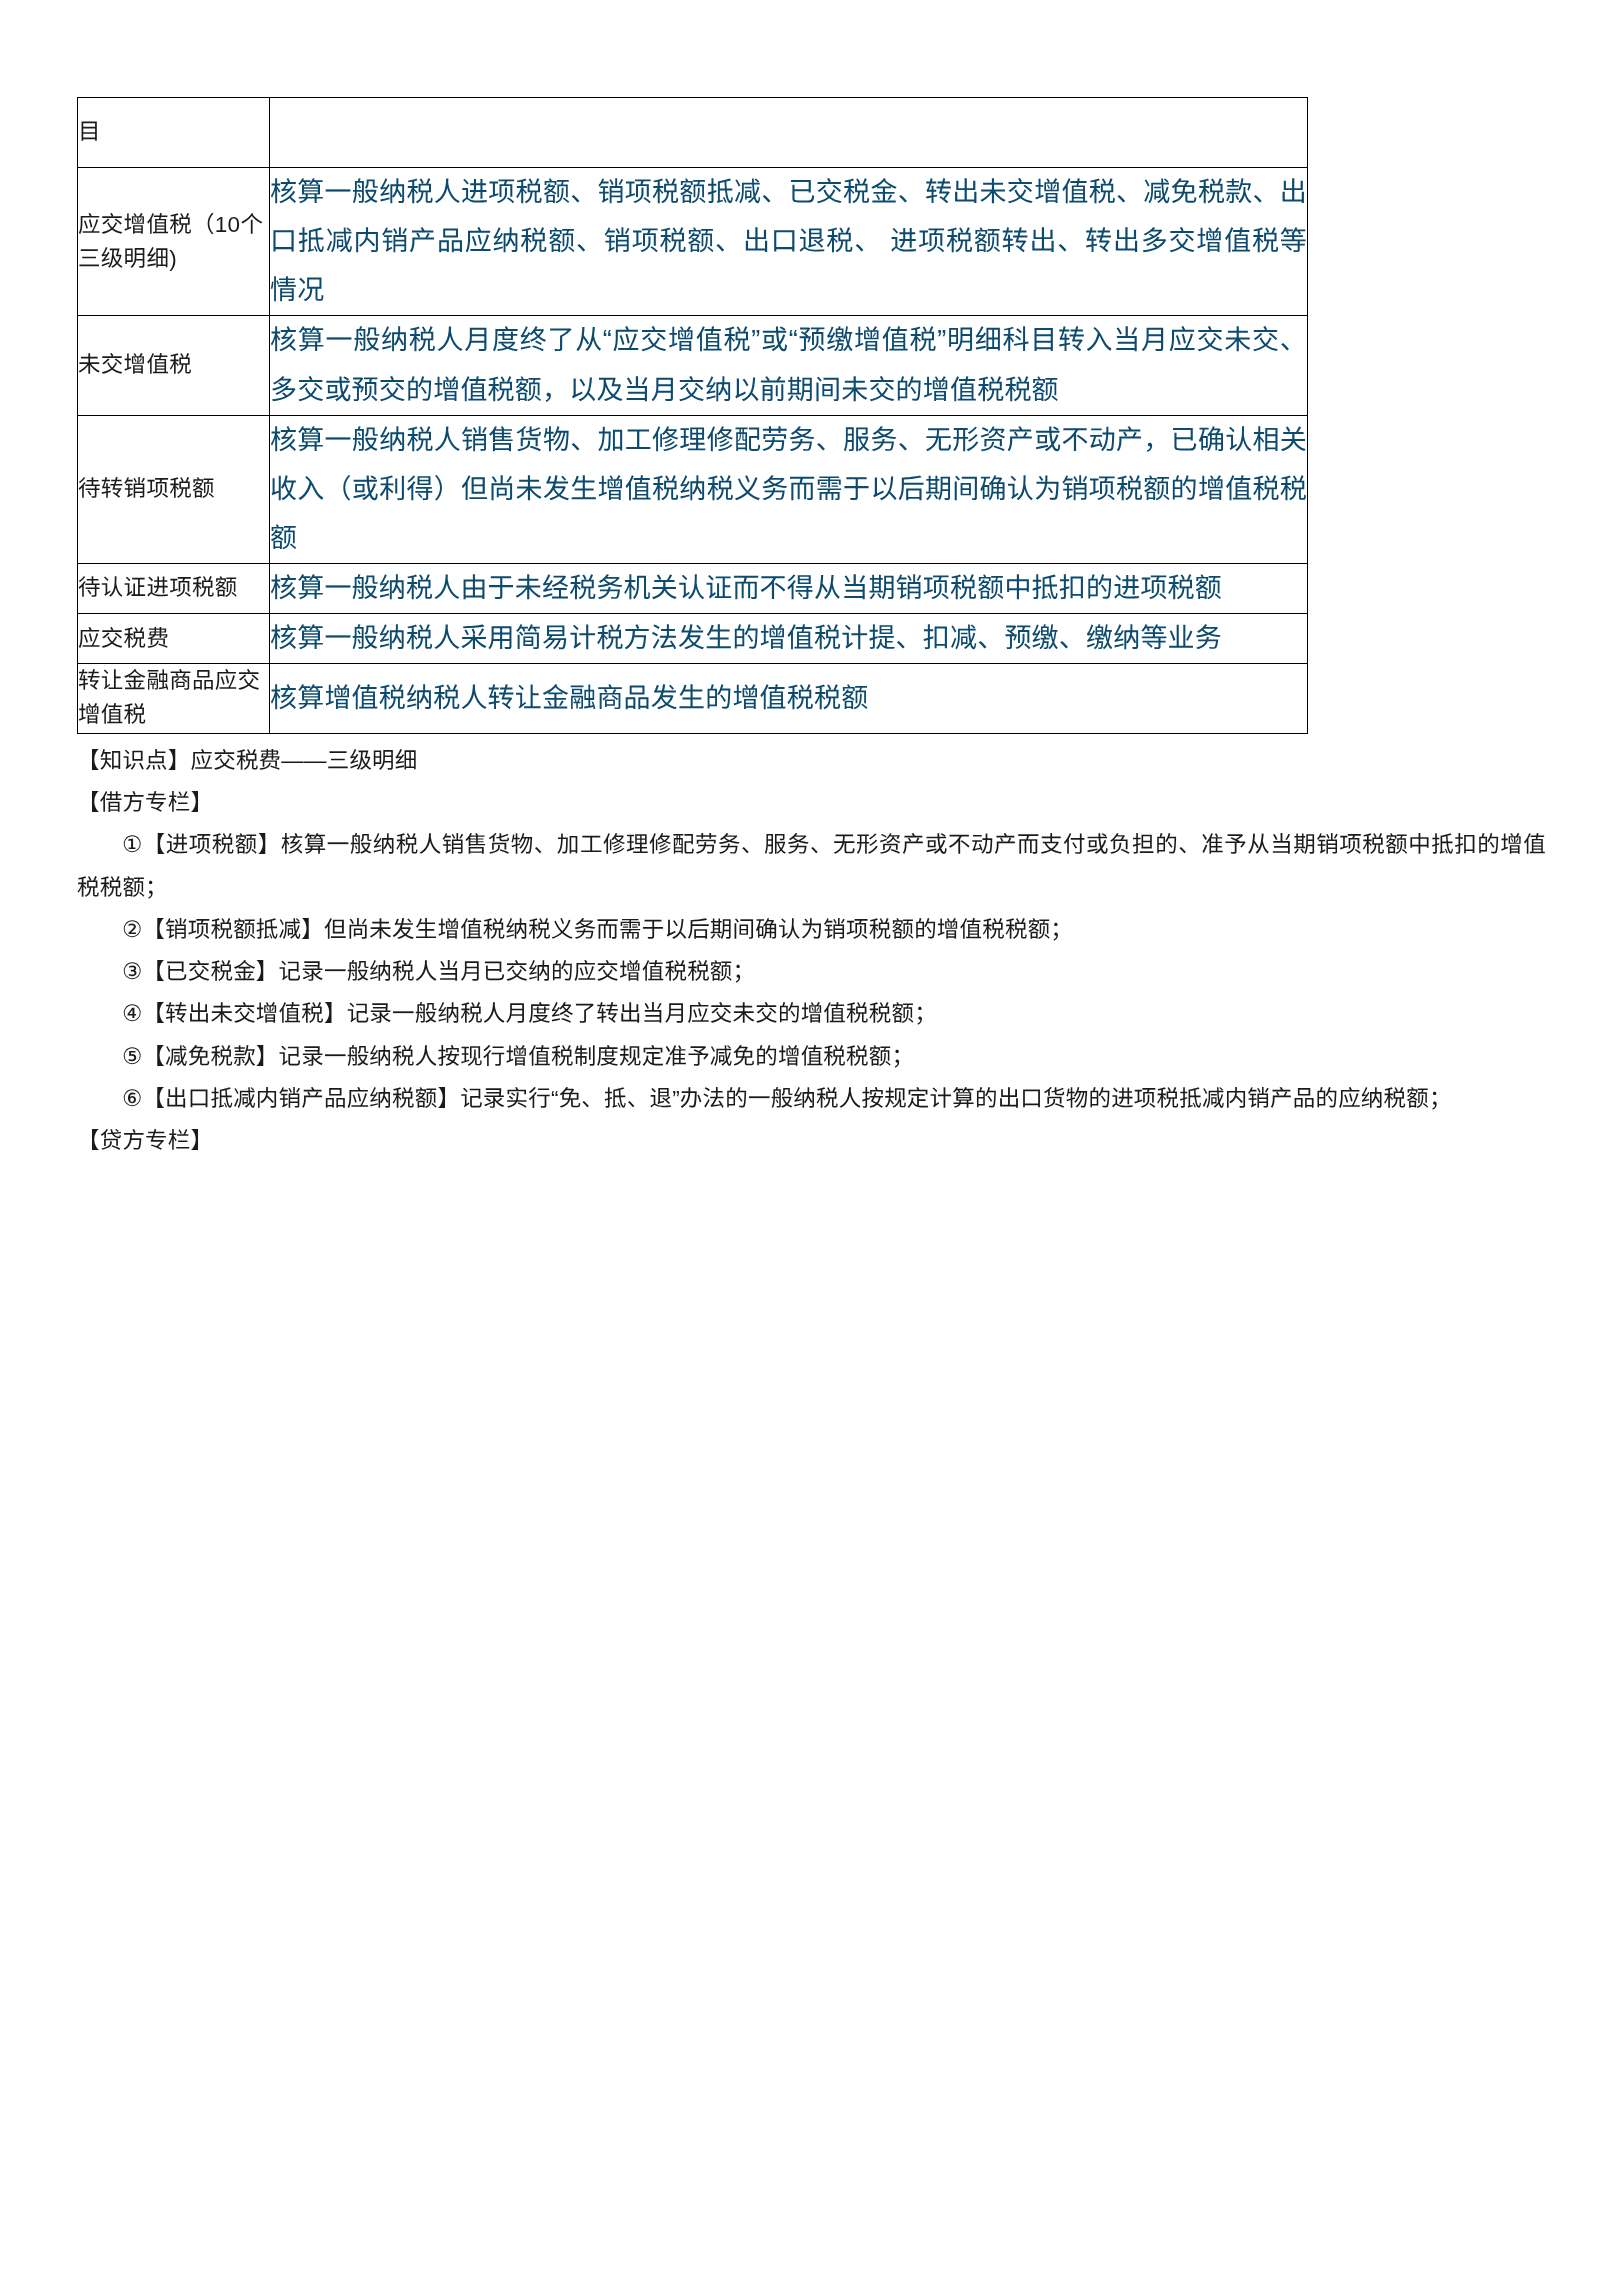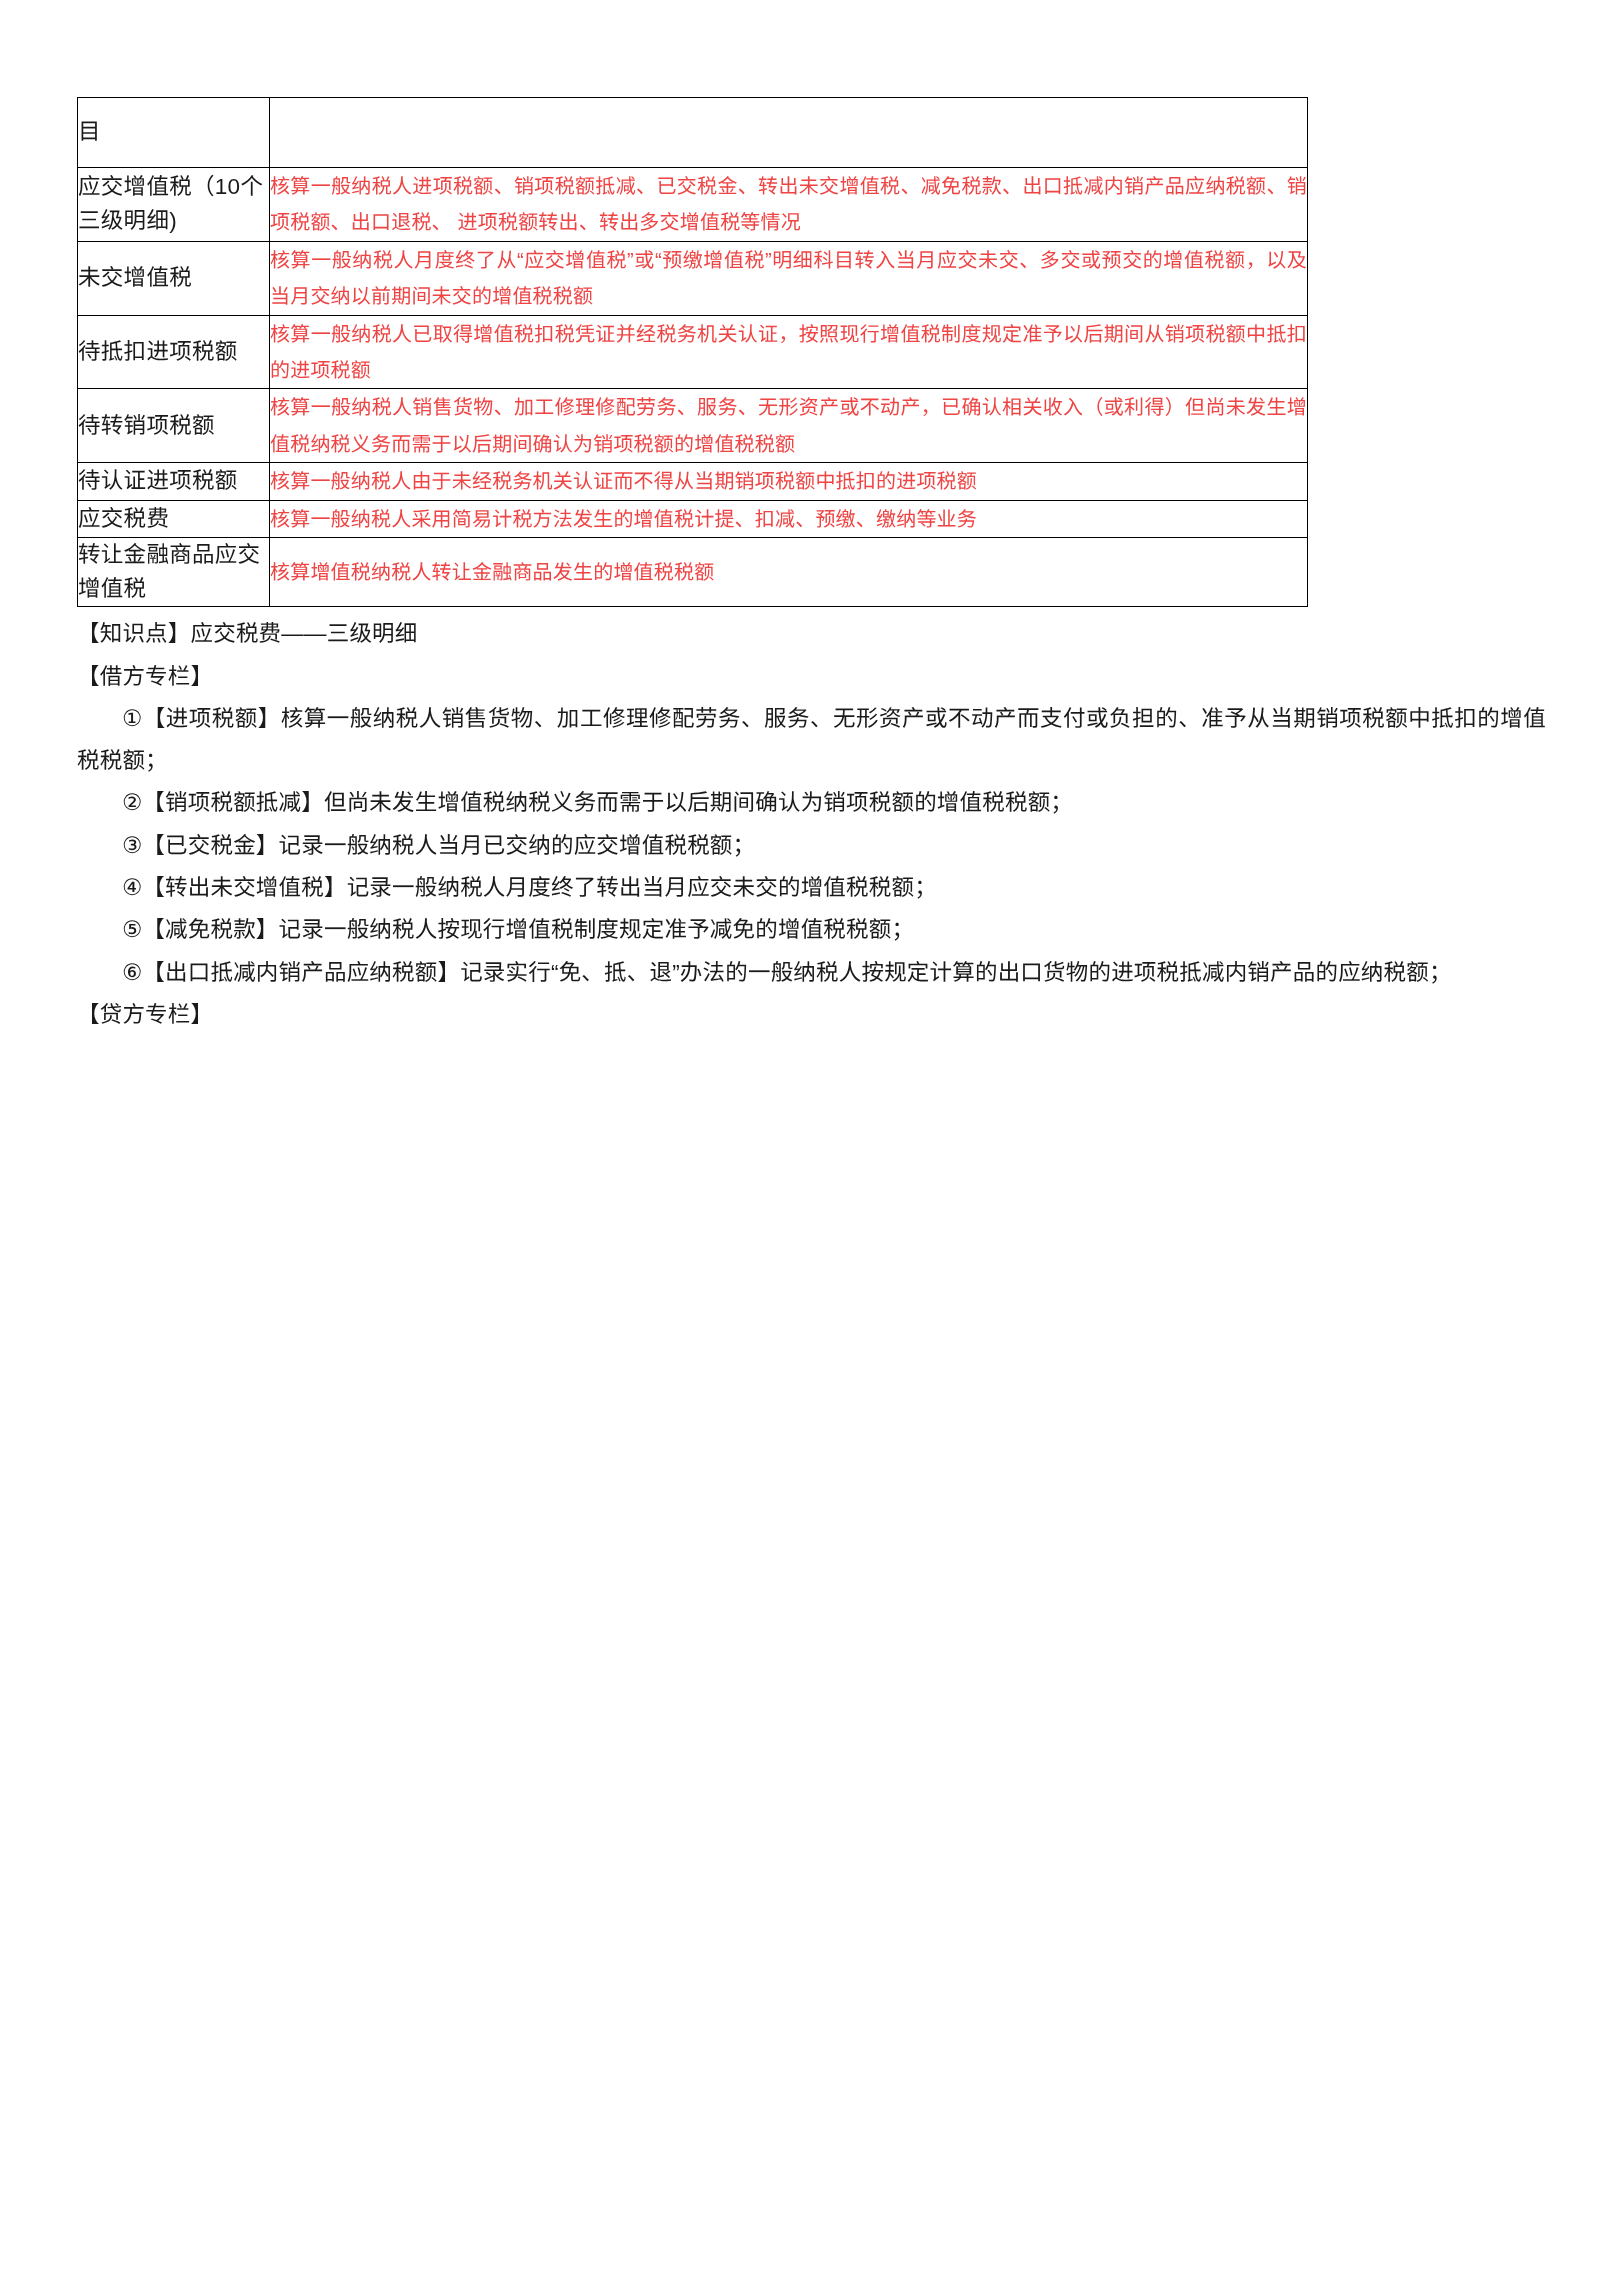--- a/index.html
+++ b/index.html
@@ -47,26 +47,26 @@
   }
   .cell-l {
     padding: 12.3px 8.2px 12.3px 20.5px;
     font-size: 22.5px;
     line-height: 1.52;
     letter-spacing: 0.3px;
     color: #1a1a1a;
   }
   .cell-r {
     padding: 17.7px 19px 17.7px 19px;
-    font-size: 20px;
+    font-size: 27px;
     line-height: 1.82;
     letter-spacing: 0.2px;
     text-align: justify;
     text-justify: inter-ideograph;
-    color: #ef4444;
+    color: #0c4a6e;
   }
   tr.hdr td { height: 50px; }
   tr.hdr .cell-l { padding-top: 9.5px; padding-bottom: 9.5px; }
 
   
   .body-text {
     padding: 0 77px 0 77px;
     margin-top: 6px;
   }
   .para {
@@ -107,24 +107,20 @@
           <td class="cell-l">应交增值税（10个三级明细)</td>
           <td class="cell-r">核算一般纳税人进项税额、销项税额抵减、已交税金、转出未交增值税、减免税款、出口抵减内销产品应纳税额、销项税额、出口退税、 进项税额转出、转出多交增值税等情况</td>
         </tr>
 
         <tr>
           <td class="cell-l">未交增值税</td>
           <td class="cell-r">核算一般纳税人月度终了从“应交增值税”或“预缴增值税”明细科目转入当月应交未交、多交或预交的增值税额，以及当月交纳以前期间未交的增值税税额</td>
         </tr>
 
 
-        <tr>
-          <td class="cell-l">待抵扣进项税额</td>
-          <td class="cell-r">核算一般纳税人已取得增值税扣税凭证并经税务机关认证，按照现行增值税制度规定准予以后期间从销项税额中抵扣的进项税额</td>
-        </tr>
 
         <tr>
           <td class="cell-l">待转销项税额</td>
           <td class="cell-r">核算一般纳税人销售货物、加工修理修配劳务、服务、无形资产或不动产，已确认相关收入（或利得）但尚未发生增值税纳税义务而需于以后期间确认为销项税额的增值税税额</td>
         </tr>
 
         <tr>
           <td class="cell-l">待认证进项税额</td>
           <td class="cell-r">核算一般纳税人由于未经税务机关认证而不得从当期销项税额中抵扣的进项税额</td>
         </tr>

